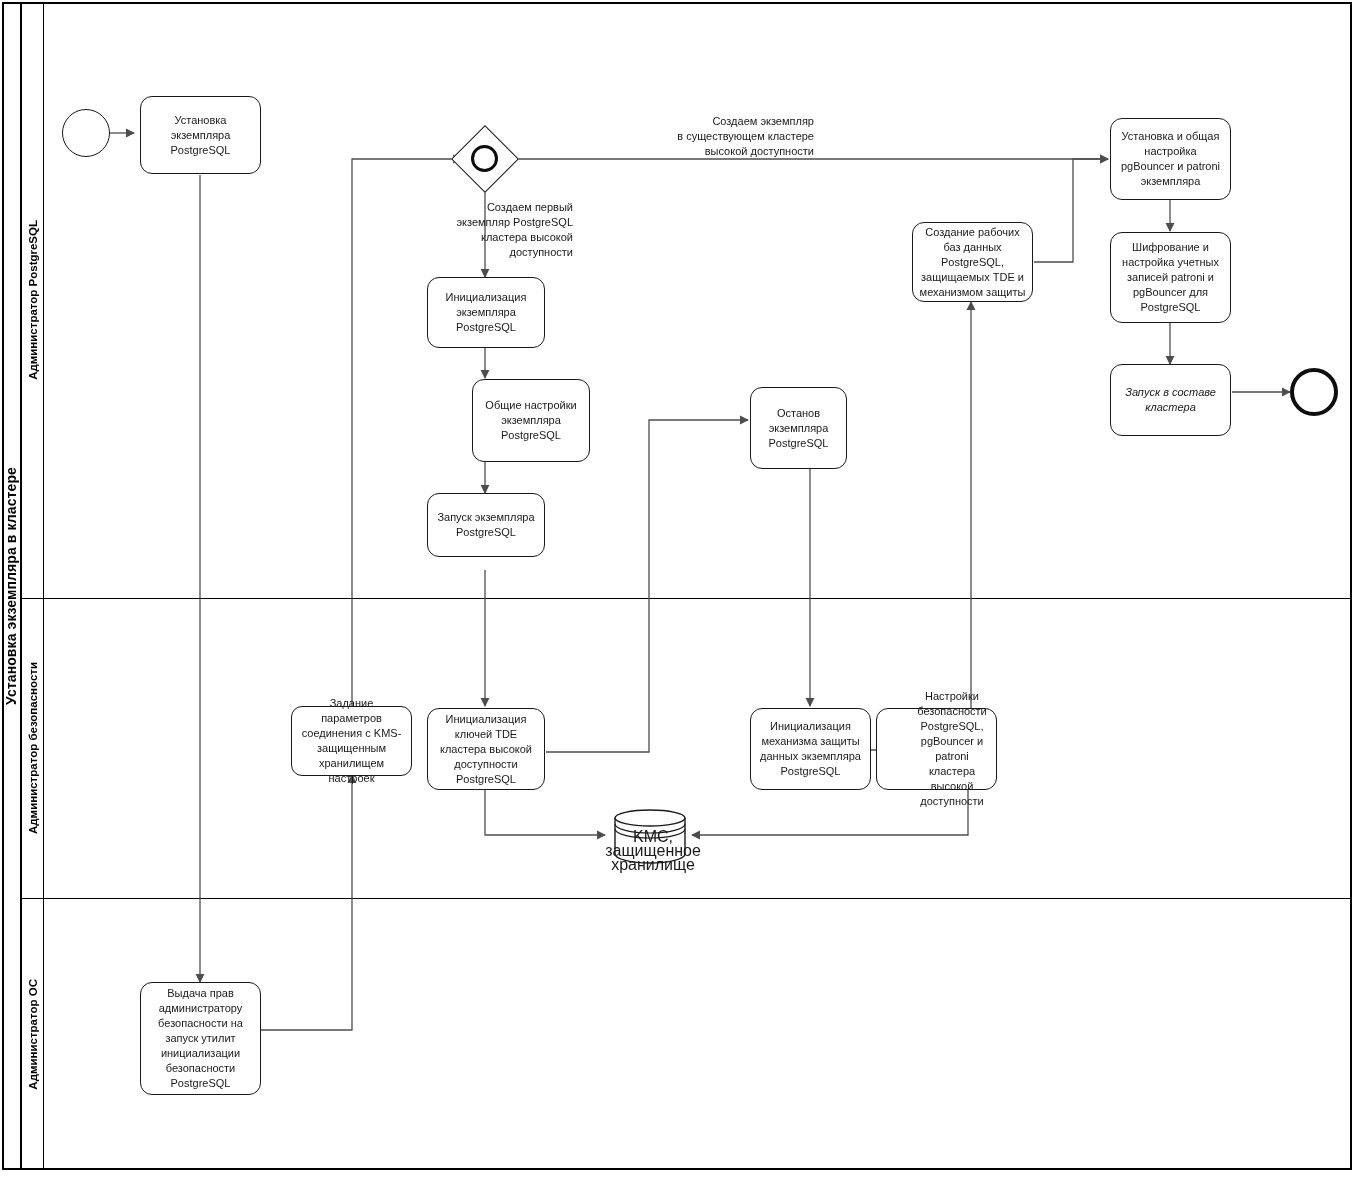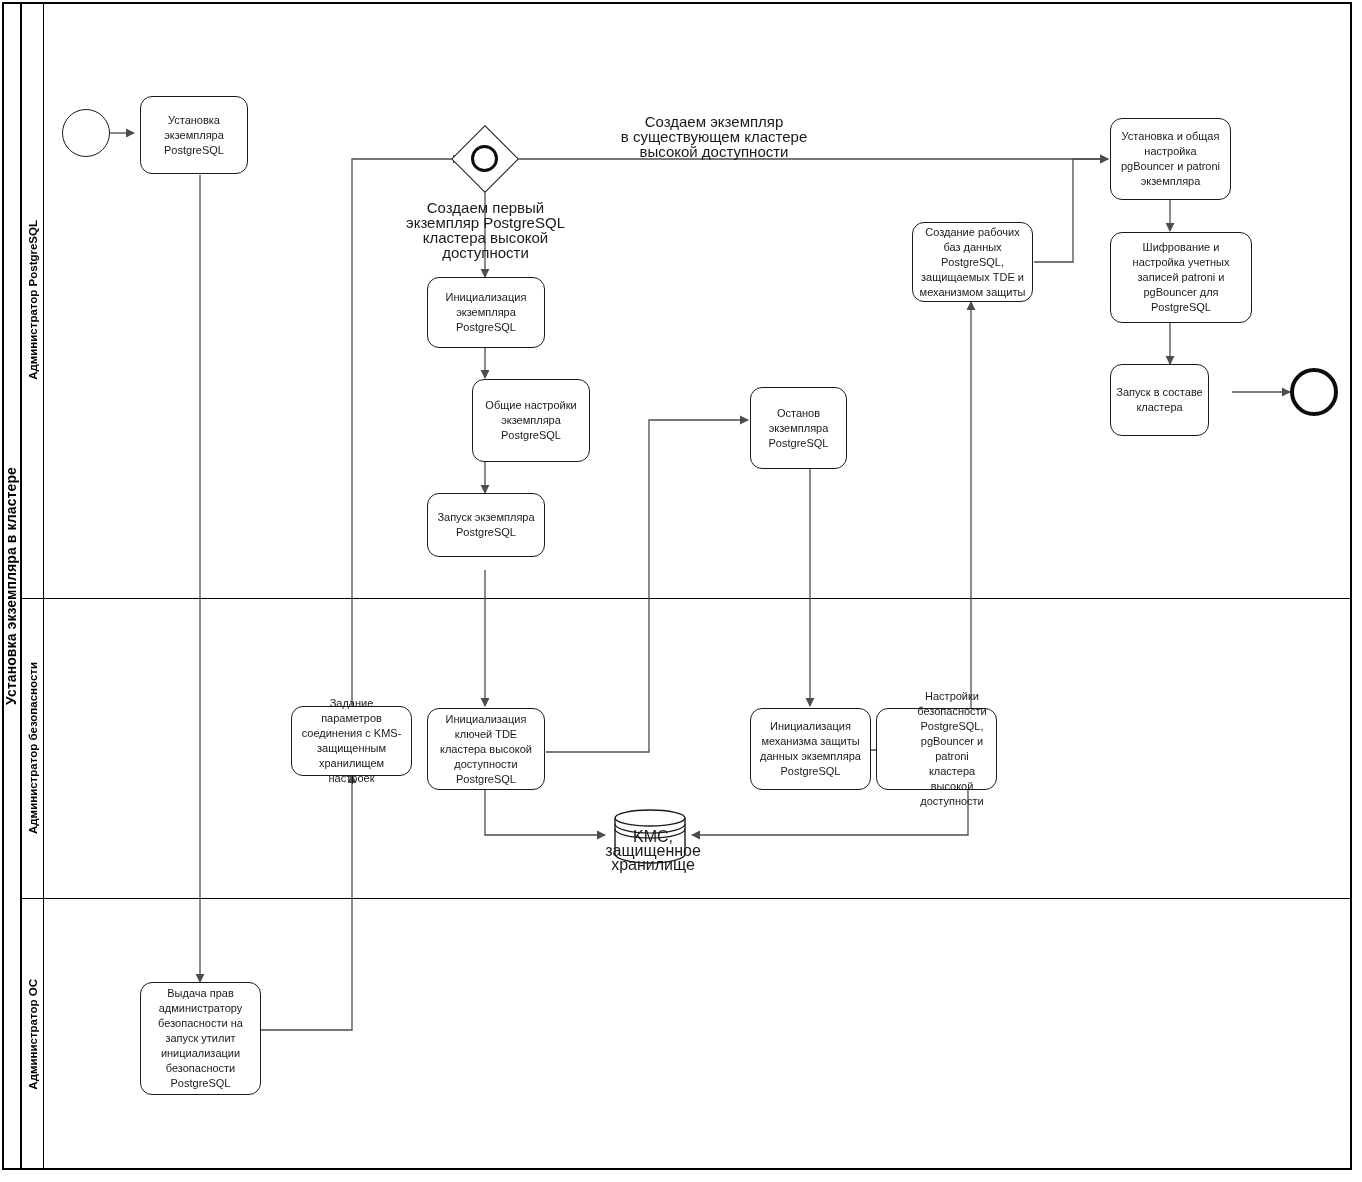--- a/index.html
+++ b/index.html
@@ -36,22 +36,22 @@
 
   .gateway{position:absolute;box-sizing:border-box;background:#fff;
     border:1.3px solid #1a1a1a;transform:rotate(45deg);}
   .gateway-mark{position:absolute;border:3.5px solid #0d0d0d;border-radius:50%;background:transparent;}
 
   .datastore{position:absolute;}
   .datastore .ds-lbl{position:absolute;left:-22px;top:22px;width:124px;text-align:center;
     font-size:16px;line-height:14px;color:#1a1a1a;white-space:pre-line;}
 
   
-  .edge-label{position:absolute;font-size:15px;line-height:15px;color:#1a1a1a;
-    text-align:center;white-space:pre-line;background:transparent;}
+  .edge-label{position:absolute;font-size:11px;line-height:15px;color:#1a1a1a;
+    text-align:right;white-space:pre-line;background:transparent;}
 </style>
 </head>
 <body>
 
 <div id="canvas">
 
   <div class="pool-frame" style="left:2px;top:2px;width:1350px;height:1168px;"></div>
 
   <div class="pool-header" style="left:2px;top:2px;width:20px;height:1168px;">
     <span>Установка экземпляра в кластере</span>
@@ -128,21 +128,21 @@
   <div class="gateway-mark" style="left:471px;top:145px;width:21px;height:21px;"></div>
 
   <div class="edge-label" style="left:614px;top:114px;width:200px;">Создаем экземпляр
 в существующем кластере
 высокой доступности</div>
   <div class="edge-label" style="left:398px;top:200px;width:175px;">Создаем первый
 экземпляр PostgreSQL
 кластера высокой
 доступности</div>
 
-  <div class="task" style="left:140px;top:96px;width:108px;height:78px;align-items:center;">
+  <div class="task" style="left:140px;top:96px;width:121px;height:78px;align-items:center;">
     <div class="lbl">Установка
 экземпляра
 PostgreSQL</div>
   </div>
 
   <div class="task" style="left:427px;top:277px;width:118px;height:71px;">
     <div class="lbl">Инициализация
 экземпляра
 PostgreSQL</div>
   </div>
@@ -171,34 +171,34 @@
 механизмом защиты</div>
   </div>
 
   <div class="task" style="left:1110px;top:118px;width:121px;height:82px;">
     <div class="lbl">Установка и общая
 настройка
 pgBouncer и patroni
 экземпляра</div>
   </div>
 
-  <div class="task" style="left:1110px;top:232px;width:142px;height:91px;">
+  <div class="task" style="left:1110px;top:232px;width:121px;height:91px;">
     <div class="lbl">Шифрование и
 настройка учетных
 записей patroni и
 pgBouncer для
 PostgreSQL</div>
   </div>
 
-  <div class="task" style="left:1110px;top:364px;width:99px;height:72px;">
+  <div class="task" style="left:1110px;top:364px;width:121px;height:72px;font-style:italic;">
     <div class="lbl">Запуск в составе
 кластера</div>
   </div>
 
-  <div class="task" style="left:291px;top:706px;width:121px;height:70px;">
+  <div class="task" style="left:291px;top:706px;width:121px;height:70px;border-radius:11px;">
     <div class="lbl">Задание
 параметров
 соединения с KMS-
 защищенным
 хранилищем
 настроек</div>
   </div>
 
   <div class="task" style="left:427px;top:708px;width:118px;height:82px;">
     <div class="lbl">Инициализация

